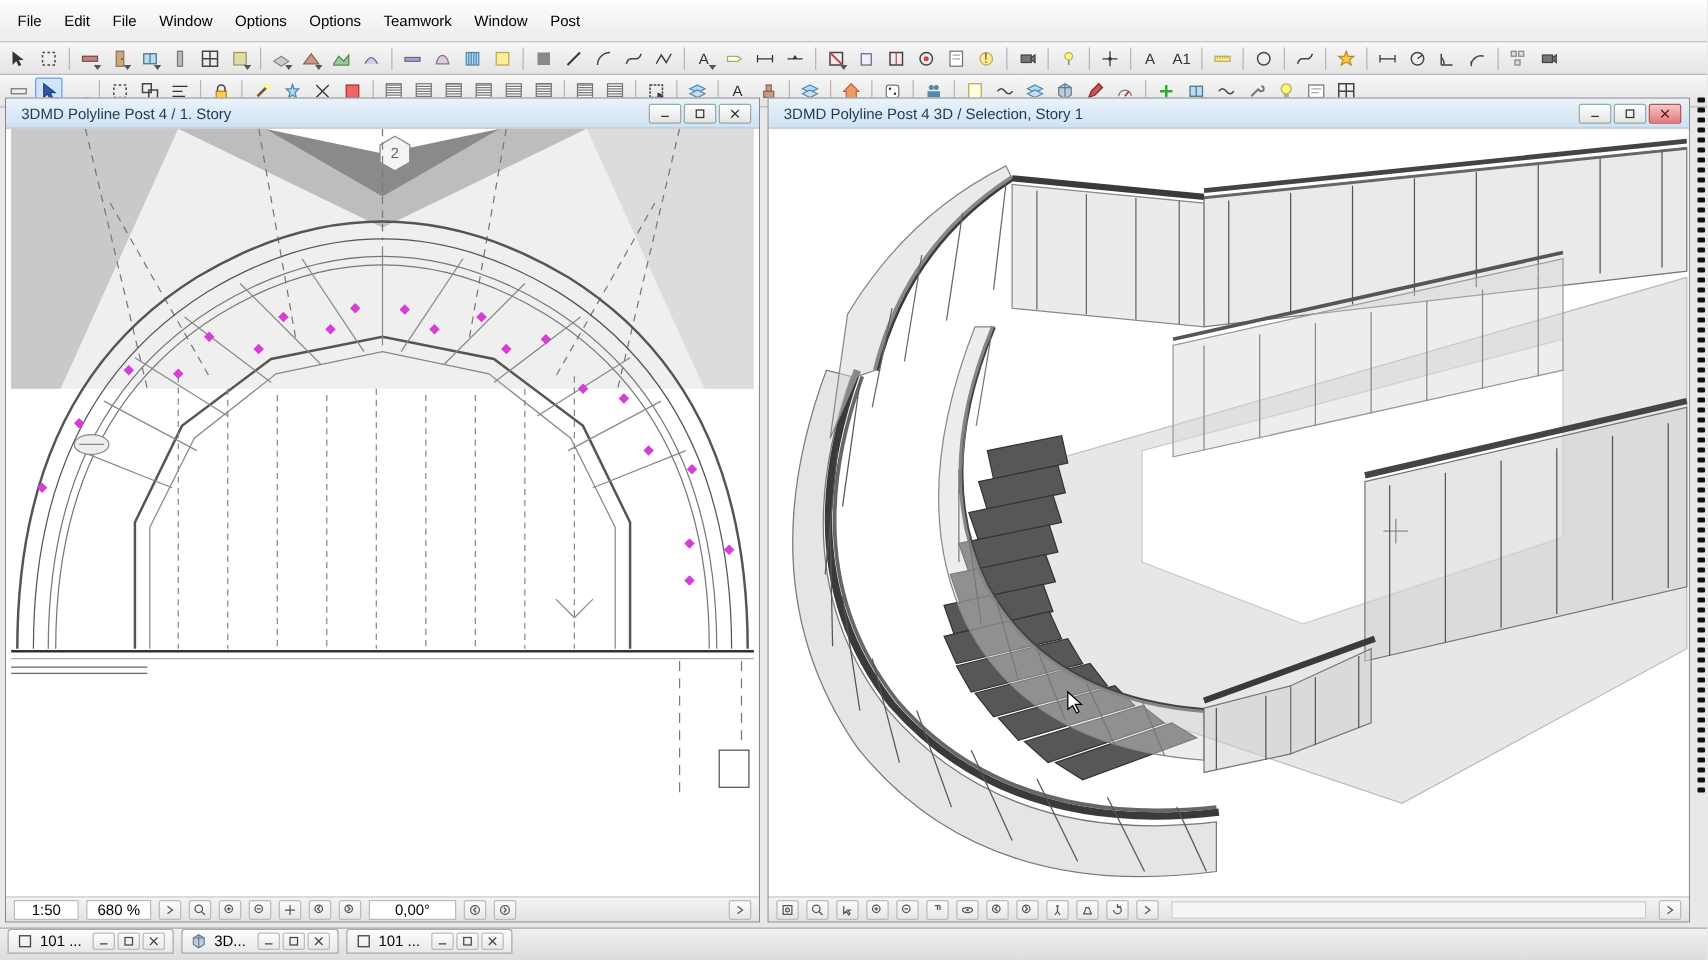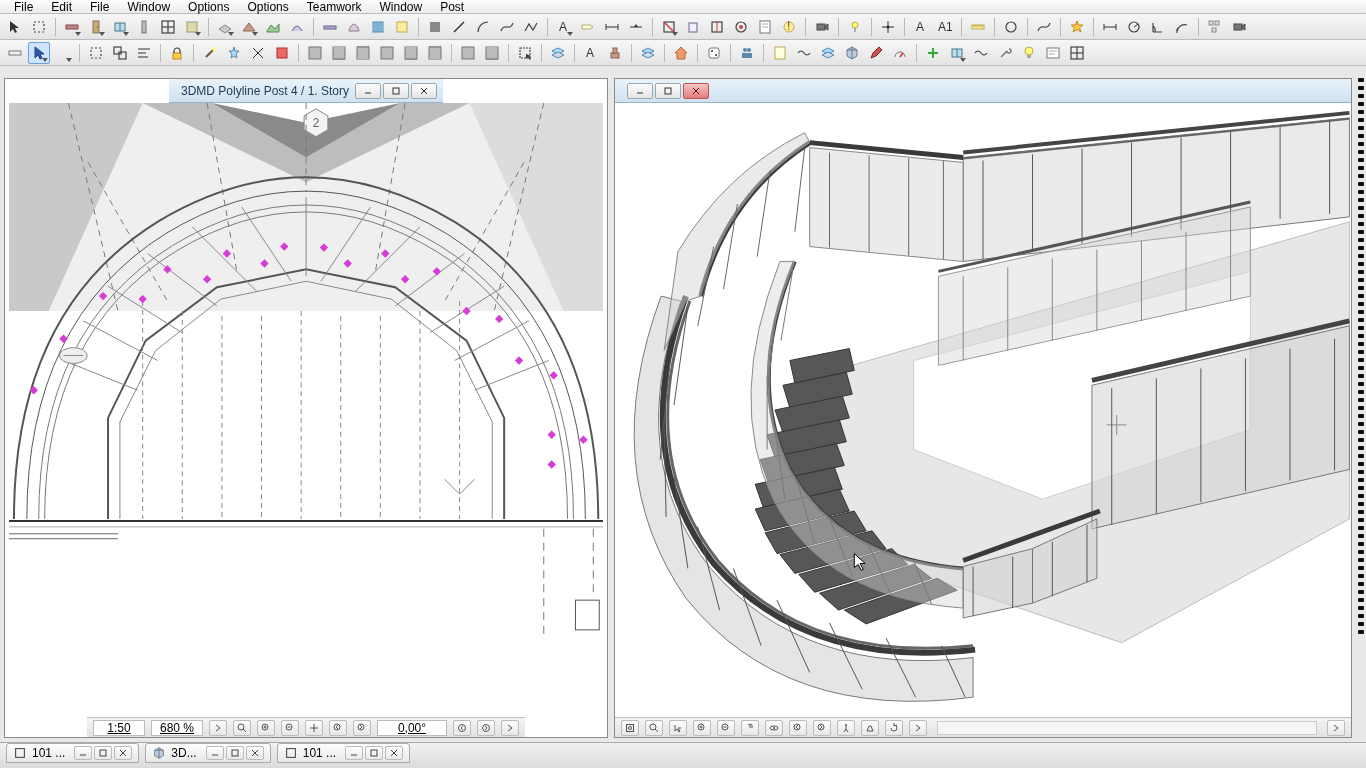--- a/index.html
+++ b/index.html
@@ -1,47 +1,47 @@
 <!DOCTYPE html>
 <html><head>
 <meta charset="utf-8">
 <style>
   * { box-sizing: border-box; margin: 0; padding: 0; font-family: "Segoe UI", Tahoma, sans-serif; font-size: 12px; }
   body { background: #e8e8e8; width: 1366px; height: 768px; overflow: hidden; position: relative; }
 
   
-  .menubar { height: 14px; background: linear-gradient(#fdfdfd,#ececec); border-bottom: 1px solid #bcbcbc; display: flex; align-items: center; padding: 0 6px; gap: 2px; }
+  .menubar { height: 34px; background: linear-gradient(#fdfdfd,#ececec); border-bottom: 1px solid #bcbcbc; display: flex; align-items: center; padding: 0 6px; gap: 2px; }
   .menubar .item { padding: 2px 8px; cursor: default; }
 
   
   .toolbar { height: 26px; background: linear-gradient(#f7f7f7,#e4e4e4); border-bottom: 1px solid #bcbcbc; display: flex; align-items: center; padding: 0 4px; gap: 2px; }
   .toolbar .sep { width: 1px; height: 18px; background: #b8b8b8; margin: 0 3px; }
   .tbtn { width: 22px; height: 22px; display: flex; align-items: center; justify-content: center; border: 1px solid transparent; border-radius: 2px; position: relative; cursor: default; }
   .tbtn.active { border-color: #6a9edb; background: #cfe4ff; }
   .tbtn svg { width: 16px; height: 16px; }
   .tbtn .dd { position:absolute; right:1px; bottom:1px; width:0;height:0;border-left:3px solid transparent;border-right:3px solid transparent;border-top:4px solid #555;}
 
   
   .workspace { position: absolute; top: 74px; bottom: 26px; left: 0; right: 10px; display: flex; gap: 6px; padding: 4px; }
   .pane { background: #fff; border: 1px solid #8a8a8a; display: flex; flex-direction: column; position: relative; }
-  .pane.left { width: 604px; align-items: center; }
+  .pane.left { width: 604px; }
   .pane.right { flex: 1; }
 
   .pane-title { height: 24px; background: linear-gradient(#eaf3fb,#cfe1f1); border-bottom: 1px solid #9bb3c8; display: flex; align-items: center; padding: 0 6px; gap:6px; }
   .pane-title .txt { flex:1; color:#1c3a56; font-weight:500; white-space:nowrap; overflow:hidden; text-overflow:ellipsis;}
   .winbtns { display:flex; gap:2px; }
   .winbtn { width:26px; height:16px; border:1px solid #9aa; background:linear-gradient(#fefefe,#e4e4e4); border-radius:2px; display:flex;align-items:center;justify-content:center;}
   .winbtn svg{width:10px;height:10px;}
   .winbtn.close { background:linear-gradient(#f6c6c6,#e37b7b); border-color:#b55;}
 
   .viewport { flex:1; background:#fff; overflow:hidden; position:relative; }
   .viewport svg { width:100%; height:100%; }
 
   .statusbar { height:20px; background:linear-gradient(#f4f4f4,#e2e2e2); border-top:1px solid #bcbcbc; display:flex; align-items:center; padding:0 6px; gap:6px;}
-  .statusbox { border:1px solid #bcbcbc; background:#fff; height:16px; padding:0 6px; display:flex; align-items:center; min-width:52px; justify-content:center;text-decoration:underline;}
+  .statusbox { border:1px solid #bcbcbc; background:#fff; height:16px; padding:0 6px; display:flex; align-items:center; min-width:52px; justify-content:center;}
   .sbtn { width:18px;height:16px;border:1px solid #bcbcbc;background:linear-gradient(#fdfdfd,#e6e6e6);display:flex;align-items:center;justify-content:center;border-radius:2px;}
   .sbtn svg{width:10px;height:10px;}
 
   
   .tabbar { position:absolute; left:0; right:0; bottom:0; height:26px; background:linear-gradient(#f0f0f0,#dcdcdc); border-top:1px solid #aaa; display:flex; align-items:flex-start; padding:0 6px; gap:6px;}
   .tab { height:20px; background:linear-gradient(#fdfdfd,#e8e8e8); border:1px solid #aaa; border-radius:3px 3px 0 0; display:flex; align-items:center; padding:0 6px; gap:5px;}
   .tab .ico{width:14px;height:14px;}
   .tab-mini-btns{display:flex;gap:2px;margin-left:4px;}
   .tab-mini{width:18px;height:14px;border:1px solid #bbb;background:linear-gradient(#fdfdfd,#e8e8e8);border-radius:2px;display:flex;align-items:center;justify-content:center;}
   .tab-mini svg{width:8px;height:8px;}
@@ -888,20 +888,21 @@
         </div>
     </div>
   </div>
 
   <div class="pane right">
     <div class="pane-title">
       <span><svg viewBox="0 0 16 16">
             <rect x="2" y="1" width="10" height="14" fill="#fff" stroke="#555"></rect>
             <rect x="4" y="3" width="6" height="1" fill="#888"></rect>
           </svg></span>
+      <span class="txt">3DMD Polyline Post 4 3D / Selection, Story 1</span>
       <div class="winbtns">
         <div class="winbtn">
             <svg viewBox="0 0 10 10">
               <line x1="2" y1="7" x2="8" y2="7" stroke="#333"></line>
             </svg>
           </div>
         <div class="winbtn">
             <svg viewBox="0 0 10 10">
               <rect x="2" y="2" width="6" height="6" fill="none" stroke="#333"></rect>
             </svg>

